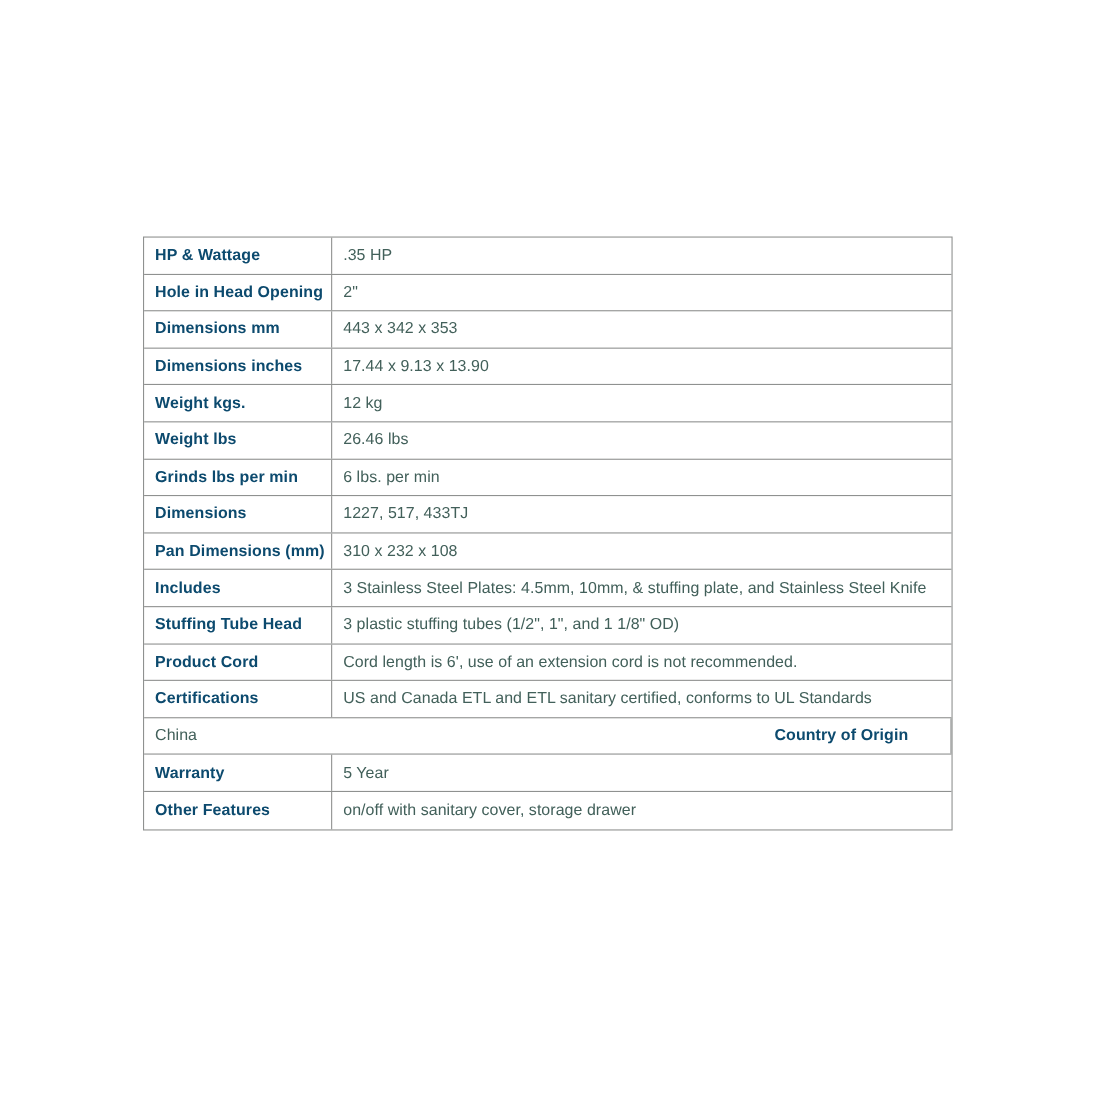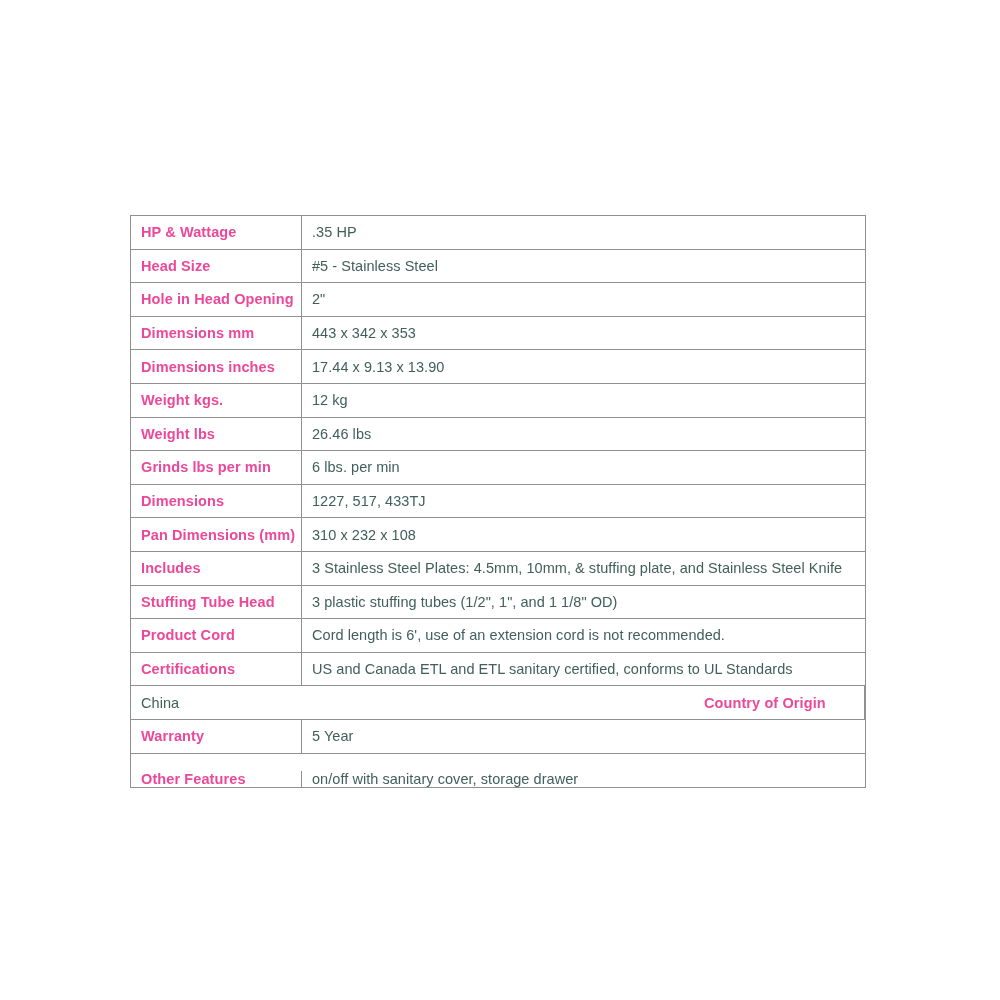--- a/index.html
+++ b/index.html
@@ -25,60 +25,55 @@
     background: #ffffff;
   }
   .spec-row {
     display: flex;
     height: 33.6px;
     border-bottom: 1px solid #8f9190;
     box-sizing: border-box;
   }
   .spec-row:last-child {
     border-bottom: none;
-    align-items: flex-end;
   }
   .cell {
     display: flex;
     align-items: center;
     box-sizing: border-box;
     white-space: nowrap;
     overflow: visible;
   }
   .cell.label {
     width: 171px;
     flex: 0 0 171px;
     border-right: 1px solid #8f9190;
     padding-left: 10px;
     font-weight: bold;
     font-size: 14.5px;
-    color: #ec4899;
+    color: #0c4a6e;
     letter-spacing: 0.1px;
   }
   .cell.value {
     flex: 1 1 auto;
     padding-left: 10px;
     font-size: 14.5px;
     font-weight: normal;
     color: #42605a;
     letter-spacing: 0.05px;
   }
 </style>
 </head>
 <body>
 
 <div class="page">
   <div class="spec-table" id="spec-table">
       <div class="spec-row">
         <div class="cell label">HP &amp; Wattage</div>
         <div class="cell value">.35 HP</div>
-      </div>
-      <div class="spec-row">
-        <div class="cell label">Head Size</div>
-        <div class="cell value">#5 - Stainless Steel</div>
       </div>
       <div class="spec-row">
         <div class="cell label">Hole in Head Opening</div>
         <div class="cell value">2"</div>
       </div>
       <div class="spec-row">
         <div class="cell label">Dimensions mm</div>
         <div class="cell value">443 x 342 x 353</div>
       </div>
       <div class="spec-row">

